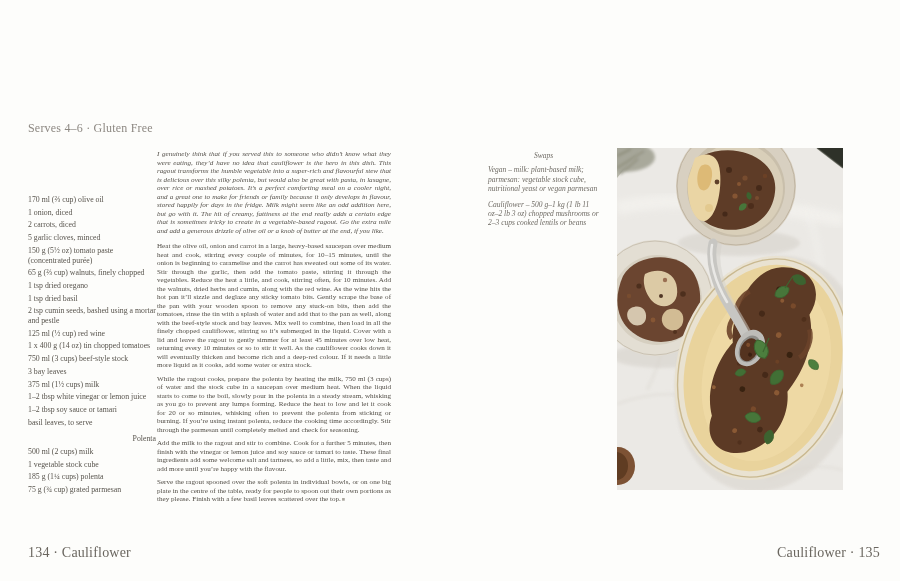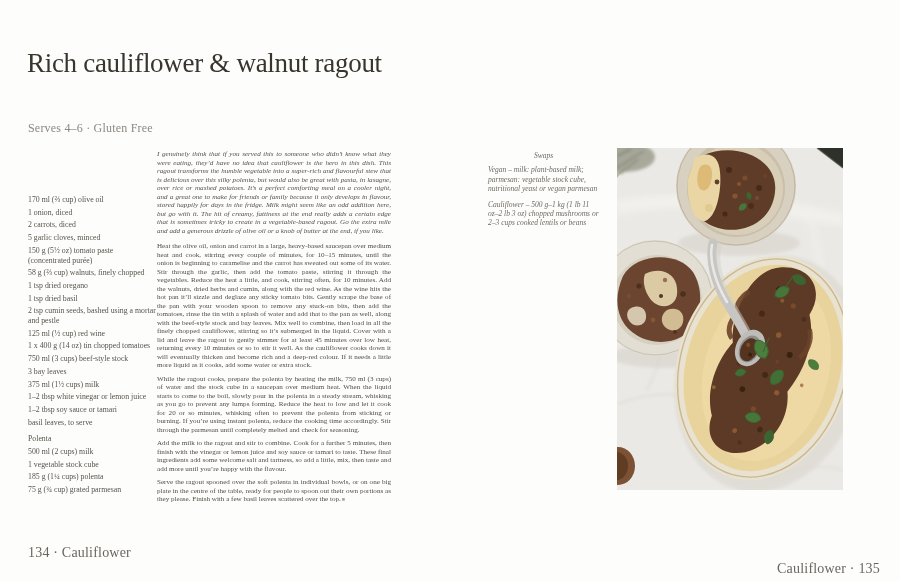--- a/index.html
+++ b/index.html
@@ -16,21 +16,21 @@
   }
   .serves{
     position:absolute;left:28px;top:121px;
     font-size:12px;color:#8d8882;letter-spacing:0.2px;
   }
   .ingredients{
     position:absolute;left:28px;top:151px;width:128px;
     font-size:7.8px;line-height:9.7px;color:#57534c;margin-top:44px;
   }
   .ingredients p{margin:0 0 3px 0;}
-  .ingredients .subhead{margin:7px 0 3px 0;color:#57534c;}
+  .ingredients .subhead{margin:7px 0 3px 0;color:#57534c;text-align:right;}
   .method{
     position:absolute;left:157px;top:150px;width:234px;
     font-size:7.1px;line-height:8.5px;color:#514d46;
     text-align:justify;
   }
   .method p{margin:0 0 5px 0;}
   .method .intro{font-style:italic;margin-bottom:7px;color:#54504a;}
   .endmark{
     display:inline-block;font-size:5.5px;color:#aaa69e;
     vertical-align:baseline;margin-left:1px;font-style:normal;
@@ -43,39 +43,39 @@
   .swaps .swaps-head{margin-bottom:5px;padding-left:46px;}
   .photo{
     position:absolute;left:617px;top:148px;width:226px;height:342px;
     margin:0;overflow:hidden;
   }
   .photo svg{display:block;}
   .footer{
     position:absolute;top:545px;font-size:14px;color:#6a665f;letter-spacing:0.2px;
   }
   .footer-left{left:28px;}
-  .footer-right{right:20px;text-align:left;margin-top:16px;}
+  .footer-right{right:20px;text-align:left;}
 </style>
 </head>
 <body>
 
 <div>
 
   <div>
-    <h1 class="title"><span>Rich cauliflower &amp; walnut ragout</span><br></h1>
+    <h1 class="title"><br></h1>
 
     <div class="serves">Serves 4–6 · Gluten Free</div>
 
     <aside class="ingredients">
       <p>170 ml (⅔ cup) olive oil</p>
       <p>1 onion, diced</p>
       <p>2 carrots, diced</p>
       <p>5 garlic cloves, minced</p>
       <p>150 g (5½ oz) tomato paste (concentrated purée)</p>
-      <p>58 g (⅔ cup) walnuts, finely chopped</p>
+      <p>65 g (⅔ cup) walnuts, finely chopped</p>
       <p>1 tsp dried oregano</p>
       <p>1 tsp dried basil</p>
       <p>2 tsp cumin seeds, bashed using a mortar and pestle</p>
       <p>125 ml (½ cup) red wine</p>
       <p>1 x 400 g (14 oz) tin chopped tomatoes</p>
       <p>750 ml (3 cups) beef-style stock</p>
       <p>3 bay leaves</p>
       <p>375 ml (1½ cups) milk</p>
       <p>1–2 tbsp white vinegar or lemon juice</p>
       <p>1–2 tbsp soy sauce or tamari</p>

